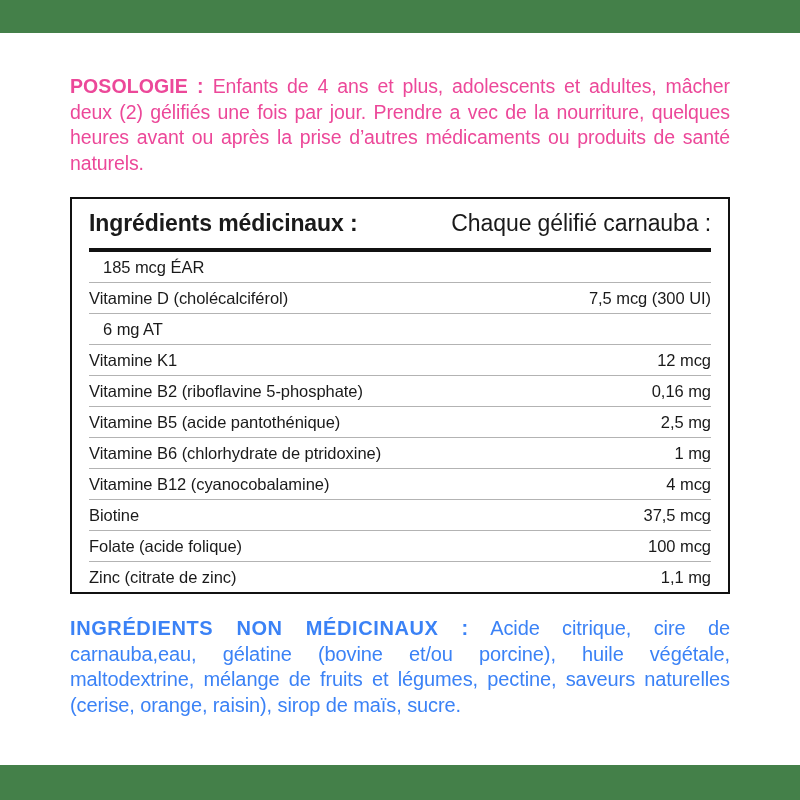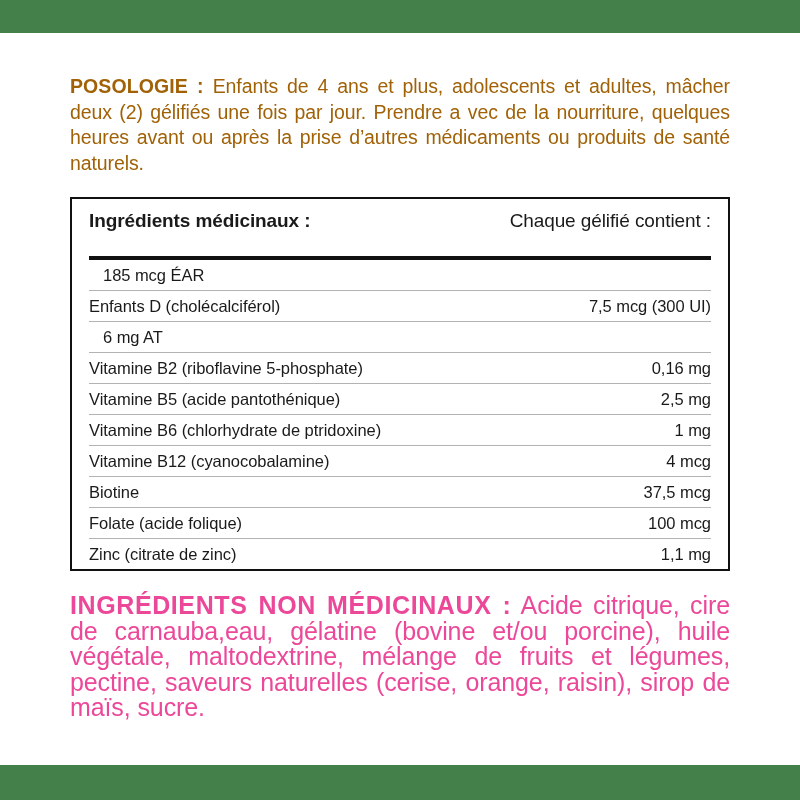--- a/index.html
+++ b/index.html
@@ -35,39 +35,39 @@
     box-sizing: border-box;
   }
   .dosage {
     margin: 0;
     padding-top: 41px;
     font-size: 19.5px;
     line-height: 25.5px;
     text-align: justify;
     text-justify: inter-word;
     letter-spacing: -0.1px;
-    color: #a16207;
+    color: #ec4899;
   }
   .dosage .lead {
     font-weight: bold;
     letter-spacing: 0.1px;
   }
   .facts-box {
     margin-top: 21px;
     border: 2px solid #111111;
     box-sizing: border-box;
     padding: 0 17px;
     background: #ffffff;
   }
   .facts-header {
     display: flex;
     justify-content: space-between;
     align-items: baseline;
-    padding: 11px 0 24px 0;
-    font-size: 19px;
+    padding: 11px 0 11px 0;
+    font-size: 23px;
     letter-spacing: -0.1px;
   }
   .facts-header .col-left { font-weight: bold; }
   .facts-header .col-right { font-weight: normal; }
   .rule-thick {
     height: 4px;
     background: #111111;
     margin-bottom: 0;
   }
   .facts-rows {
@@ -84,26 +84,26 @@
     letter-spacing: -0.05px;
   }
   .facts-row:first-child {
     border-top: none;
   }
   .facts-row .name { text-align: left; }
   .facts-row .amount { text-align: right; white-space: nowrap; padding-left: 14px; }
   .non-medicinal {
     margin: 0;
     padding-top: 22px;
-    font-size: 25px;
+    font-size: 20px;
     line-height: 25.5px;
     text-align: justify;
     text-justify: inter-word;
     letter-spacing: -0.1px;
-    color: #ec4899;
+    color: #3b82f6;
   }
   .non-medicinal .lead {
     font-weight: bold;
     letter-spacing: 0.6px;
   }
 </style>
 </head>
 <body>
 
 <div class="label-panel">
@@ -111,41 +111,45 @@
   <div class="band band-top"></div>
 
   <div class="content">
 
     <p class="dosage"><span class="lead">POSOLOGIE :</span><span> Enfants de 4 ans et plus, adolescents et adultes, mâcher deux (2) gélifiés une fois par jour. Prendre a vec de la nourriture, quelques heures avant ou après la prise d’autres médicaments ou produits de santé naturels.</span></p>
 
     <div class="facts-box">
 
       <div class="facts-header">
         <div class="col-left">Ingrédients médicinaux :</div>
-        <div class="col-right">Chaque gélifié contient :</div>
+        <div class="col-right">Chaque gélifié carnauba :</div>
       </div>
 
       <div class="rule-thick"></div>
 
       <div class="facts-rows">
 
         <div class="facts-row">
           <span class="amount">185 mcg ÉAR</span>
         </div>
 
 
         <div class="facts-row">
-          <span class="name">Enfants D (cholécalciférol)</span>
+          <span class="name">Vitamine D (cholécalciférol)</span>
           <span class="amount">7,5 mcg (300 UI)</span>
         </div>
 
         <div class="facts-row">
           <span class="amount">6 mg AT</span>
         </div>
 
+        <div class="facts-row">
+          <span class="name">Vitamine K1</span>
+          <span class="amount">12 mcg</span>
+        </div>
 
         <div class="facts-row">
           <span class="name">Vitamine B2 (riboflavine 5-phosphate)</span>
           <span class="amount">0,16 mg</span>
         </div>
 
         <div class="facts-row">
           <span class="name">Vitamine B5 (acide pantothénique)</span>
           <span class="amount">2,5 mg</span>
         </div>

